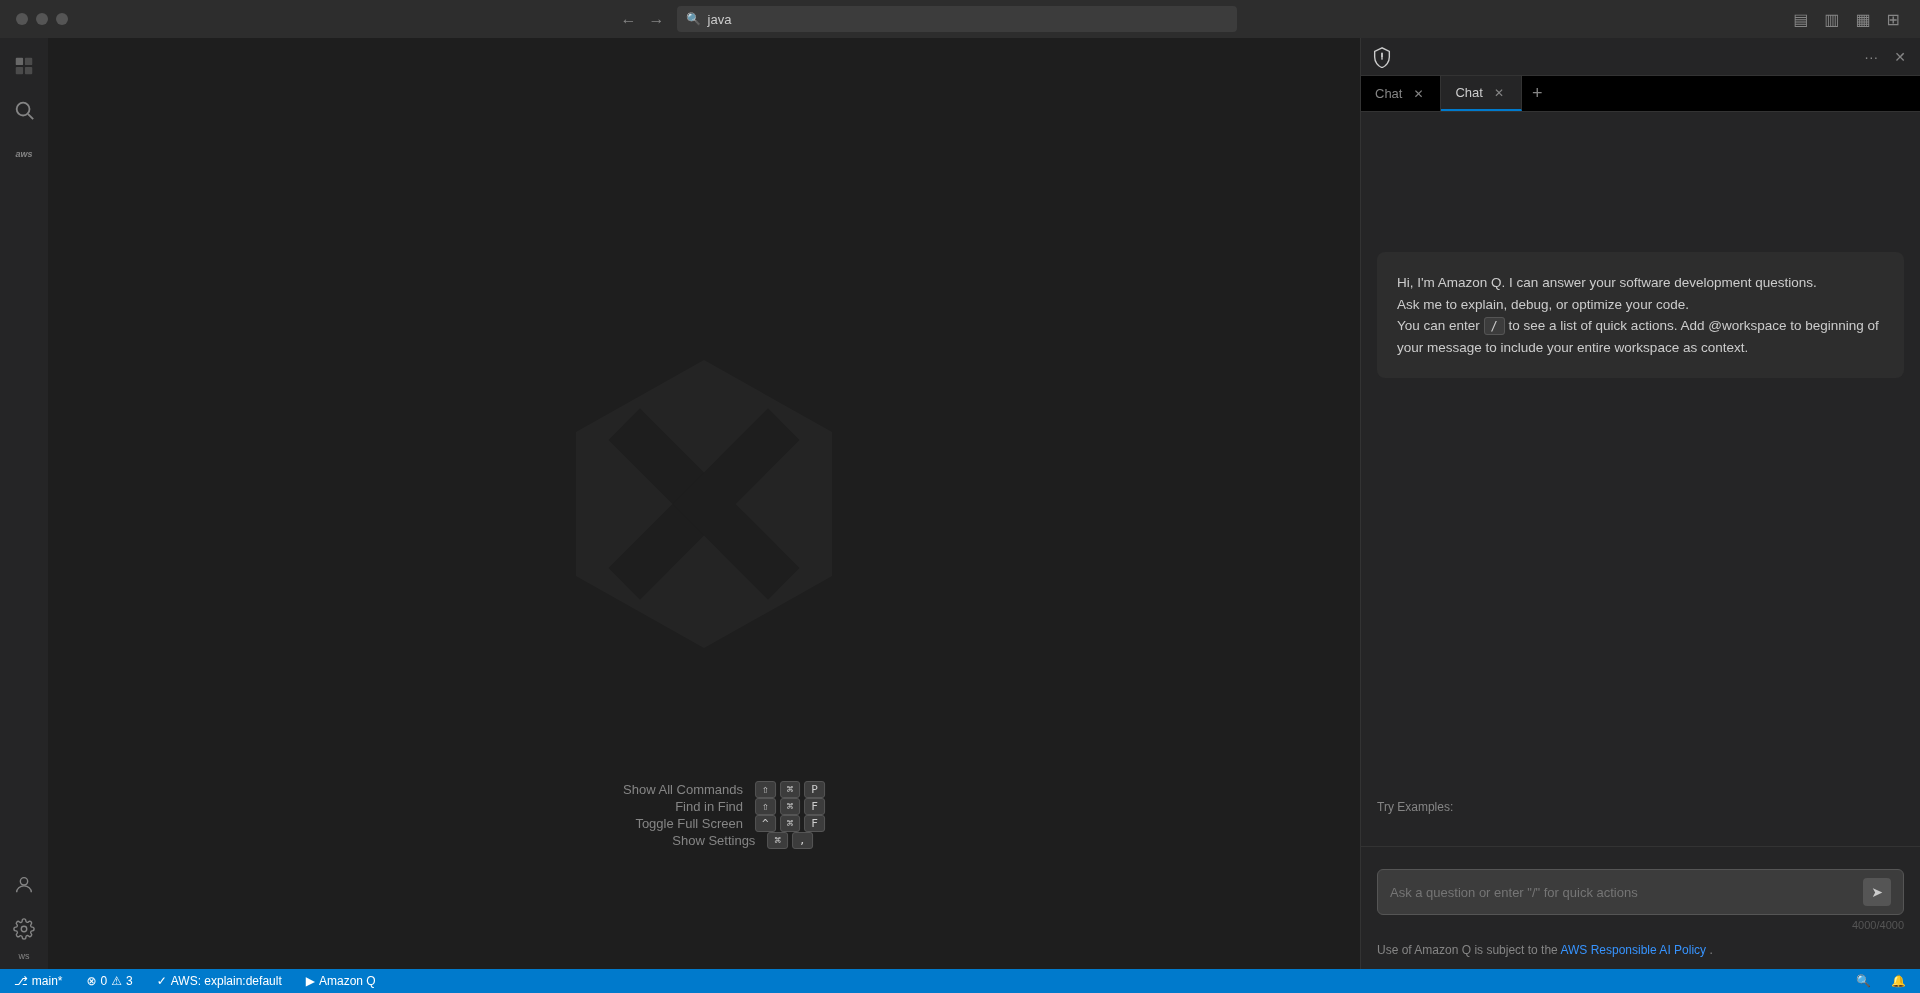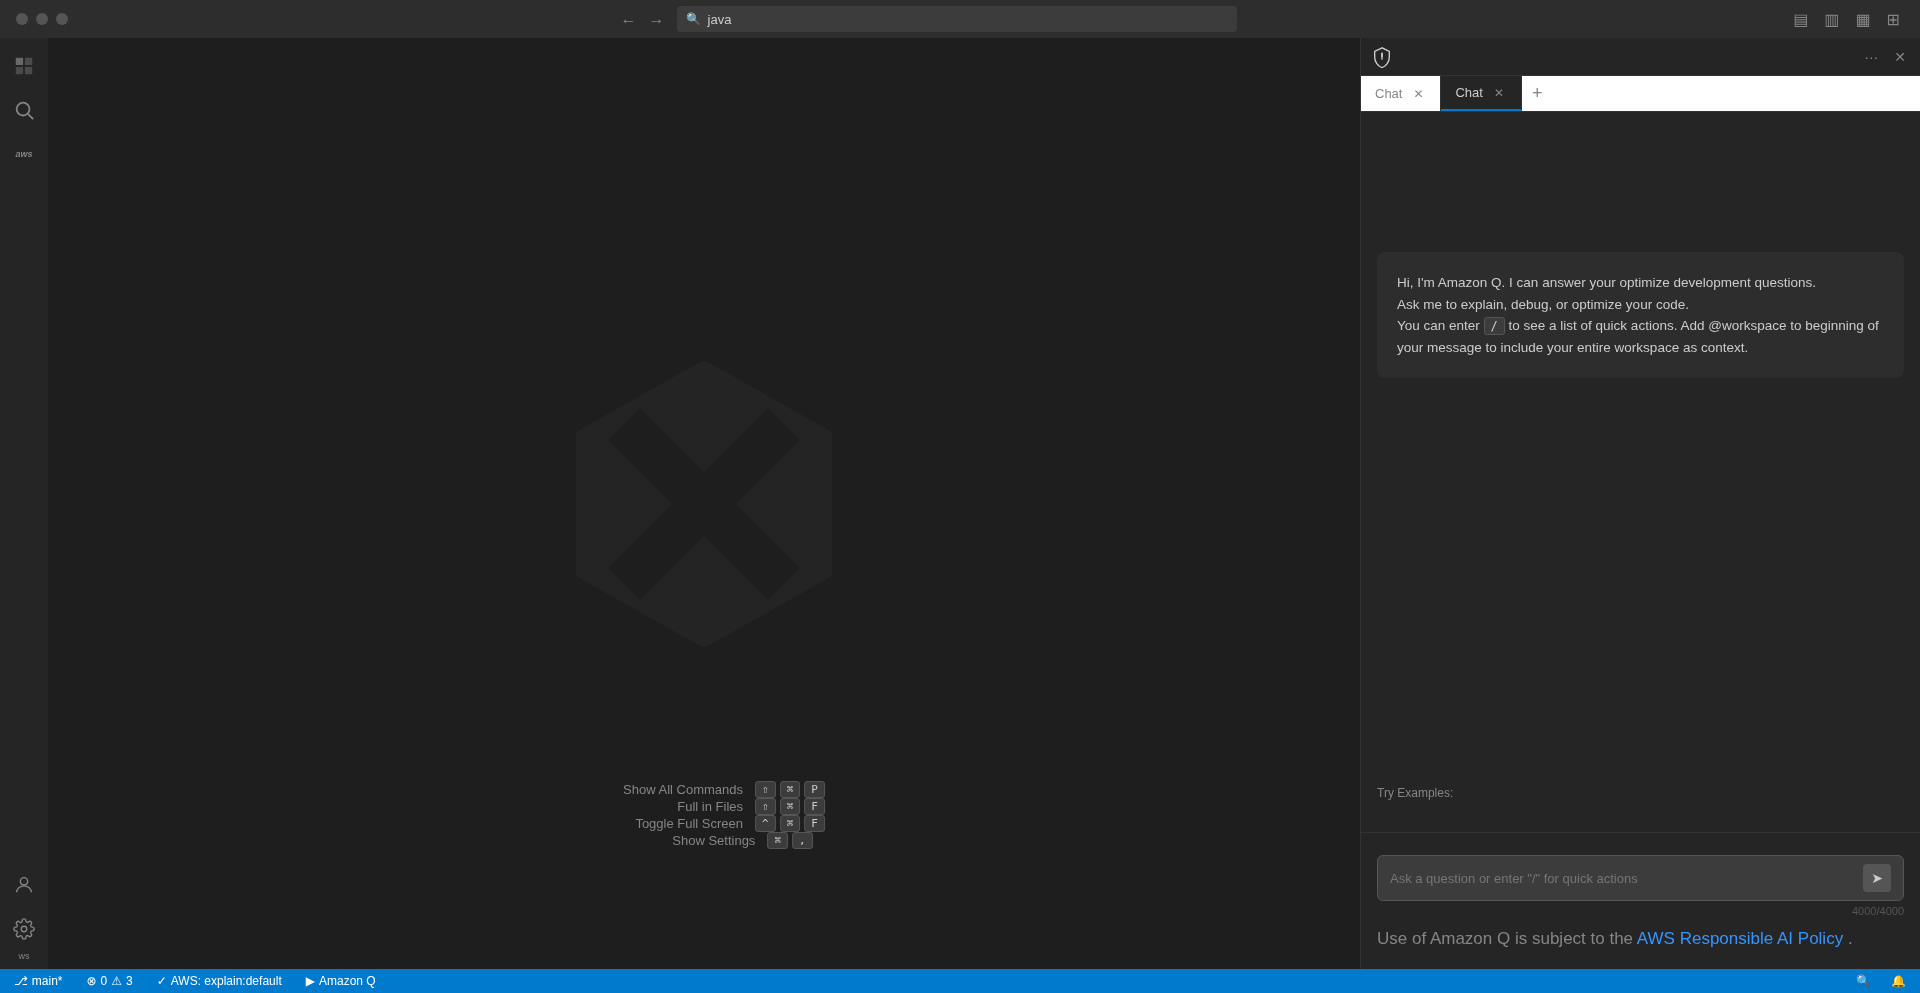--- a/index.html
+++ b/index.html
@@ -209,21 +209,21 @@
       font-size: 14px;
       cursor: pointer;
       padding: 2px 4px;
     }
 
     
     .tabs-bar {
       height: 36px;
       display: flex;
       align-items: stretch;
-      background: #ffffff;
+      background: #000000;
       border-bottom: 1px solid #333;
       flex-shrink: 0;
     }
     .tab {
       display: flex;
       align-items: center;
       padding: 0 14px;
       gap: 8px;
       font-size: 13px;
       color: #858585;
@@ -342,22 +342,22 @@
       color: #cccccc;
       font-size: 14px;
     }
     .chat-char-count {
       text-align: right;
       font-size: 11px;
       color: #555;
       margin-top: 4px;
     }
     .chat-footer {
-      padding: 6px 16px 20px 16px;
-      font-size: 17px;
+      padding: 6px 16px 12px 16px;
+      font-size: 12px;
       color: #858585;
       flex-shrink: 0;
     }
     .chat-footer a {
       color: #3794ff;
       text-decoration: none;
     }
 
     
     .status-bar {
@@ -460,21 +460,21 @@
     <div class="shortcuts-panel">
       <div class="shortcut-row">
         <span class="shortcut-label">Show All Commands</span>
         <div class="shortcut-keys">
           <span class="key-badge">⇧</span>
           <span class="key-badge">⌘</span>
           <span class="key-badge">P</span>
         </div>
       </div>
       <div class="shortcut-row">
-        <span class="shortcut-label">Full in Files</span>
+        <span class="shortcut-label">Find in Find</span>
         <div class="shortcut-keys">
           <span class="key-badge">⇧</span>
           <span class="key-badge">⌘</span>
           <span class="key-badge">F</span>
         </div>
       </div>
       <div class="shortcut-row">
         <span class="shortcut-label">Toggle Full Screen</span>
         <div class="shortcut-keys">
           <span class="key-badge">^</span>
@@ -514,21 +514,21 @@
       </div>
       <div class="tab active">
         <span>Chat</span>
         <span class="tab-close">✕</span>
       </div>
       <div class="tab-add">+</div>
     </div>
 
     <div class="chat-content">
       <div class="welcome-message">
-        <span>Hi, I'm Amazon Q. I can answer your optimize development questions.</span><br>
+        <span>Hi, I'm Amazon Q. I can answer your software development questions.</span><br>
         <span>Ask me to explain, debug, or optimize your code.</span><br>
         <span>You can enter </span><span class="inline-code">/</span><span> to see a list of quick actions. Add @workspace to beginning of your message to include your entire workspace as context.</span>
       </div>
     </div>
 
     <div class="try-examples">
       <div class="try-examples-label">Try Examples:</div>
     </div>
 
     <div class="chat-input-area">

